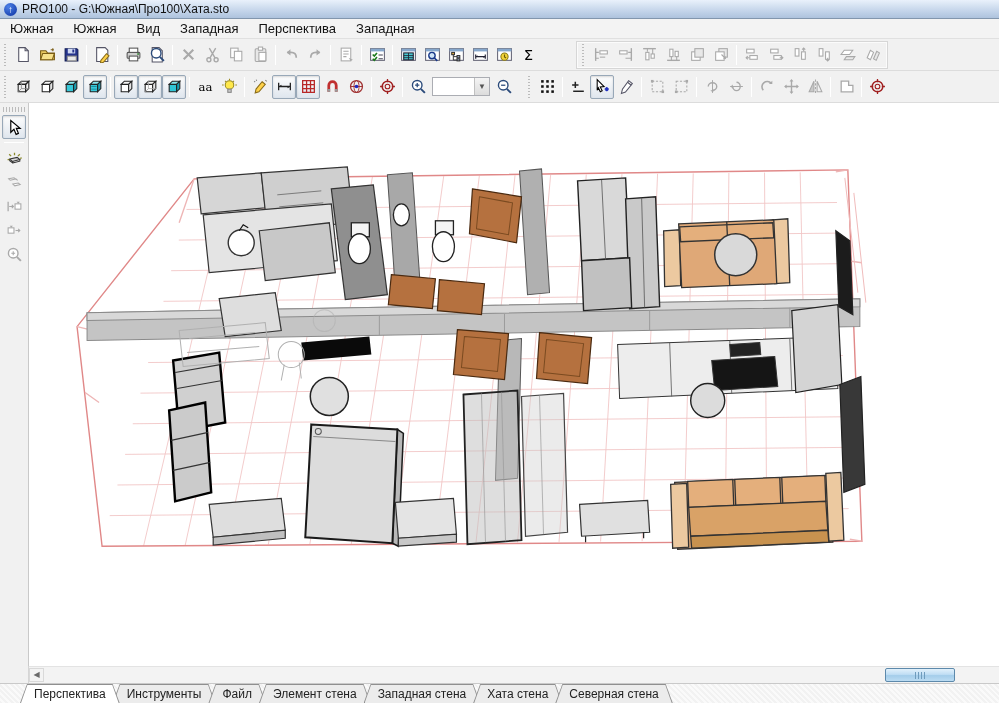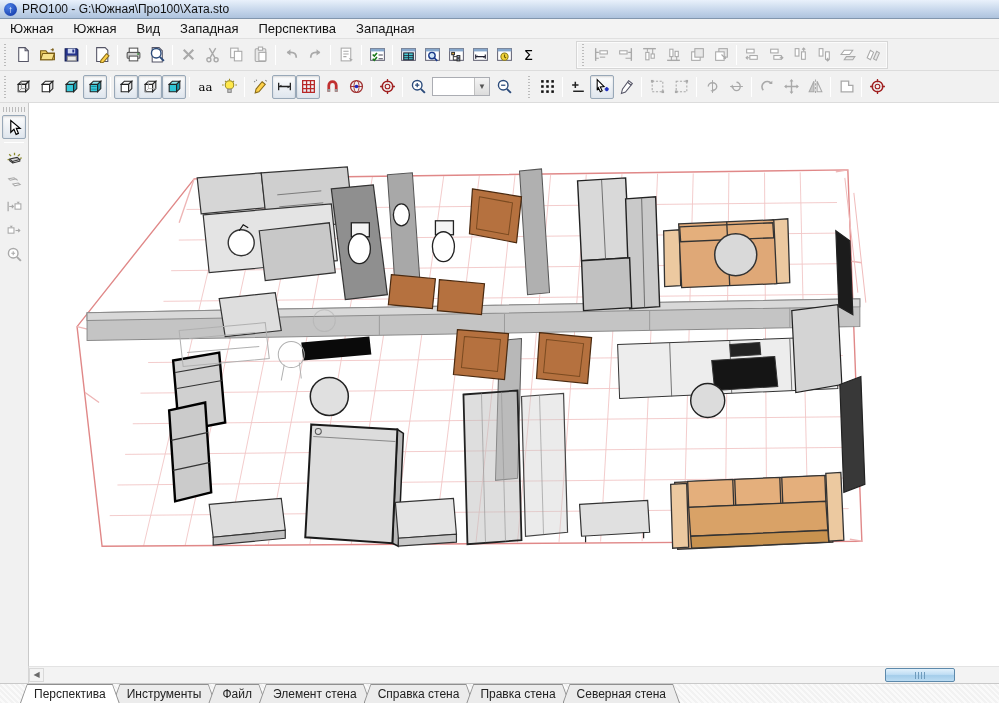--- a/index.html
+++ b/index.html
@@ -788,22 +788,22 @@
       <div class="tab">
         <span>Инструменты</span>
       </div>
       <div class="tab">
         <span>Файл</span>
       </div>
       <div class="tab">
         <span>Элемент стена</span>
       </div>
       <div class="tab">
-        <span>Справка стена</span>
+        <span>Западная стена</span>
       </div>
       <div class="tab">
-        <span>Правка стена</span>
+        <span>Хата стена</span>
       </div>
       <div class="tab">
         <span>Северная стена</span>
       </div>
     </div>
 </div>
 
 </body></html>

